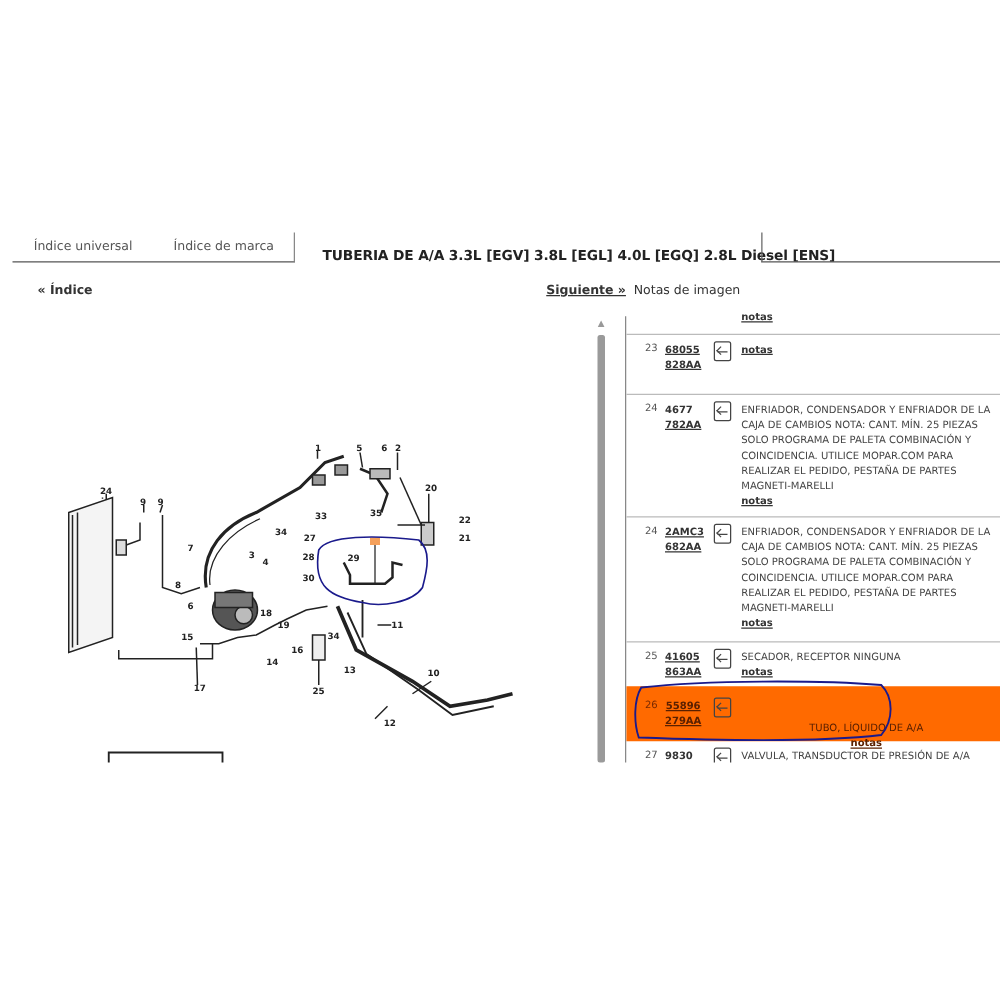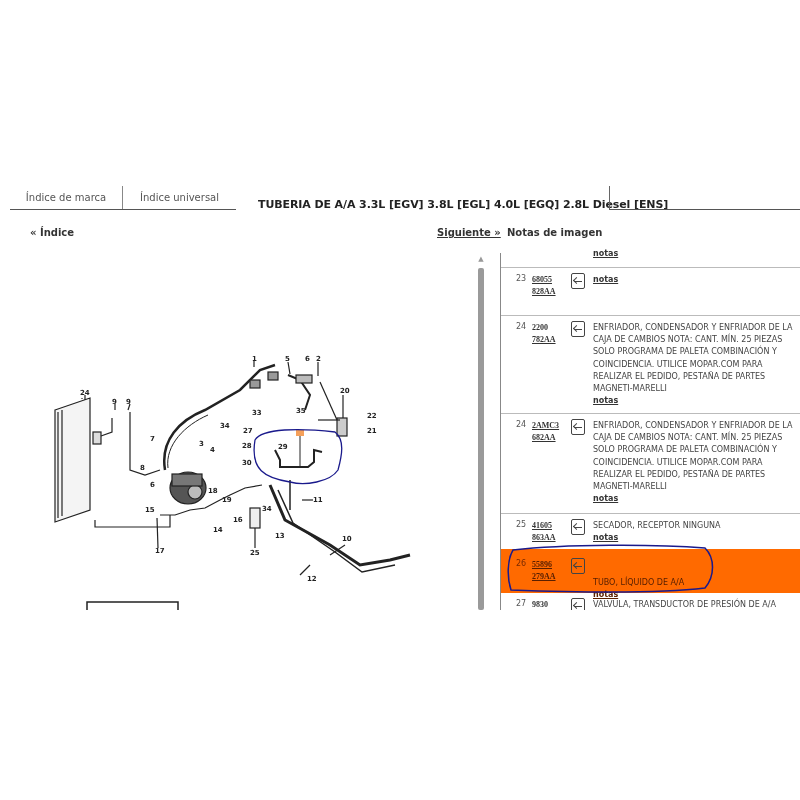--- a/index.html
+++ b/index.html
@@ -8,53 +8,53 @@
 
   .topnav { position: absolute; left: 10px; top: 186px; width: 226px; height: 24px; border-bottom: 1px solid #555; display: flex; }
   .topnav .tab { font-size: 10px; color: #555; line-height: 24px; text-align: center; }
   .topnav .tab.t1 { width: 113px; border-right: 1px solid #888; }
   .topnav .tab.t2 { width: 113px; }
   .page-title { position: absolute; left: 258px; top: 198px; font-size: 11px; font-weight: bold; color: #222; white-space: nowrap; letter-spacing: -0.1px; }
   .title-rule { position: absolute; left: 609px; top: 186px; width: 191px; height: 24px; border-left: 1px solid #666; border-bottom: 1px solid #555; }
 
   .back-link { position: absolute; left: 30px; top: 227px; font-size: 10px; font-weight: bold; color: #333; }
   .next-link { position: absolute; left: 437px; top: 227px; font-size: 10px; font-weight: bold; color: #333; text-decoration: underline; }
-  .notes-heading { position: absolute; left: 507px; top: 227px; font-size: 10px; font-weight: bold; color: #333; }
+  .notes-heading { position: absolute; left: 507px; top: 227px; font-size: 10px; font-weight: normal; color: #333; }
 
   .diagram { position: absolute; left: 40px; top: 340px; width: 400px; height: 280px; }
 
   .scrollbar { position: absolute; left: 477px; top: 255px; width: 8px; height: 355px; }
   .scrollbar .up { position: absolute; top: 0; left: 0; width: 8px; height: 12px; font-size: 7px; color: #999; text-align: center; }
   .scrollbar .thumb { position: absolute; top: 13px; left: 1px; width: 6px; height: 342px; background: #9a9a9a; border-radius: 2px; }
   .list-divider { position: absolute; left: 500px; top: 253px; width: 1px; height: 357px; background: #888; }
 
   .parts-list { position: absolute; left: 501px; top: 245px; width: 299px; height: 365px; overflow: hidden; }
   .notes-top { position: absolute; left: 92px; top: 4px; font-size: 8px; font-weight: bold; text-decoration: underline; color: #333; }
   .row { position: absolute; left: 0; width: 299px; border-top: 1px solid #bbb; }
   .row .num { position: absolute; left: 15px; top: 6px; font-size: 8px; color: #555; }
   .row .pn { position: absolute; left: 31px; top: 6px; font-size: 8px; font-weight: bold; line-height: 12px; color: #333; }
-  .row .pn span { display: block; text-decoration: underline; font-family: Liberation Serif, serif; }
+  .row .pn span { display: block; text-decoration: underline; }
   .row .pn span.plain { text-decoration: none; }
   .row .cart { position: absolute; left: 70px; top: 5px; width: 14px; height: 16px; border: 1px solid #444; border-radius: 2px; }
   .row .cart::before { content: ""; position: absolute; left: 2px; top: 7px; width: 8px; height: 1px; background: #444; }
   .row .cart::after { content: ""; position: absolute; left: 2px; top: 4px; width: 4px; height: 4px; border-left: 1px solid #444; border-bottom: 1px solid #444; transform: rotate(45deg); }
   .row .desc { position: absolute; left: 92px; top: 6px; width: 200px; font-size: 8px; line-height: 12.2px; color: #444; text-transform: uppercase; }
   .row .notes { display: block; font-weight: bold; text-decoration: underline; color: #333; text-transform: lowercase; }
-  .row.hl { background: #ff6a00; border-top: none; }
+  .row.hl { background: #ff6a00; border-top: none; text-align: center; }
   .row.hl .num { color: #7a2a00; }
   .row.hl .pn, .row.hl .desc, .row.hl .notes { color: #5a2000; }
 
   .annot { position: absolute; pointer-events: none; }
 </style>
 </head>
 <body>
 
 <div class="topnav">
+  <div class="tab t2">Índice universal</div>
   <div class="tab t1">Índice de marca</div>
-  <div class="tab t2">Índice universal</div>
 </div>
 <div class="page-title">TUBERIA DE A/A 3.3L [EGV] 3.8L [EGL] 4.0L [EGQ] 2.8L Diesel [ENS]</div>
 <div class="title-rule"></div>
 
 <a class="back-link">« Índice</a>
 <a class="next-link">Siguiente »</a>
 <div class="notes-heading">Notas de imagen</div>
 
 <svg class="diagram" viewBox="40 340 400 280" width="400" height="280">
   <g stroke="#222" fill="none" stroke-width="1.2">
@@ -170,21 +170,21 @@
     </div>
     <span class="cart"></span>
     <div class="desc">
       <span class="notes">notas</span>
     </div>
   </div>
 
   <div class="row" style="top:70px;height:98px;">
     <span class="num">24</span>
     <div class="pn">
-      <span class="plain">2200</span>
+      <span class="plain">4677</span>
         <span>782AA</span>
     </div>
     <span class="cart"></span>
     <div class="desc">
       <span>ENFRIADOR, CONDENSADOR Y ENFRIADOR DE LA CAJA DE CAMBIOS NOTA: CANT. MÍN. 25 PIEZAS SOLO PROGRAMA DE PALETA COMBINACIÓN Y COINCIDENCIA. UTILICE MOPAR.COM PARA REALIZAR EL PEDIDO, PESTAÑA DE PARTES MAGNETI-MARELLI</span>
       <span class="notes">notas</span>
     </div>
   </div>
 
   <div class="row" style="top:168px;height:100px;">

